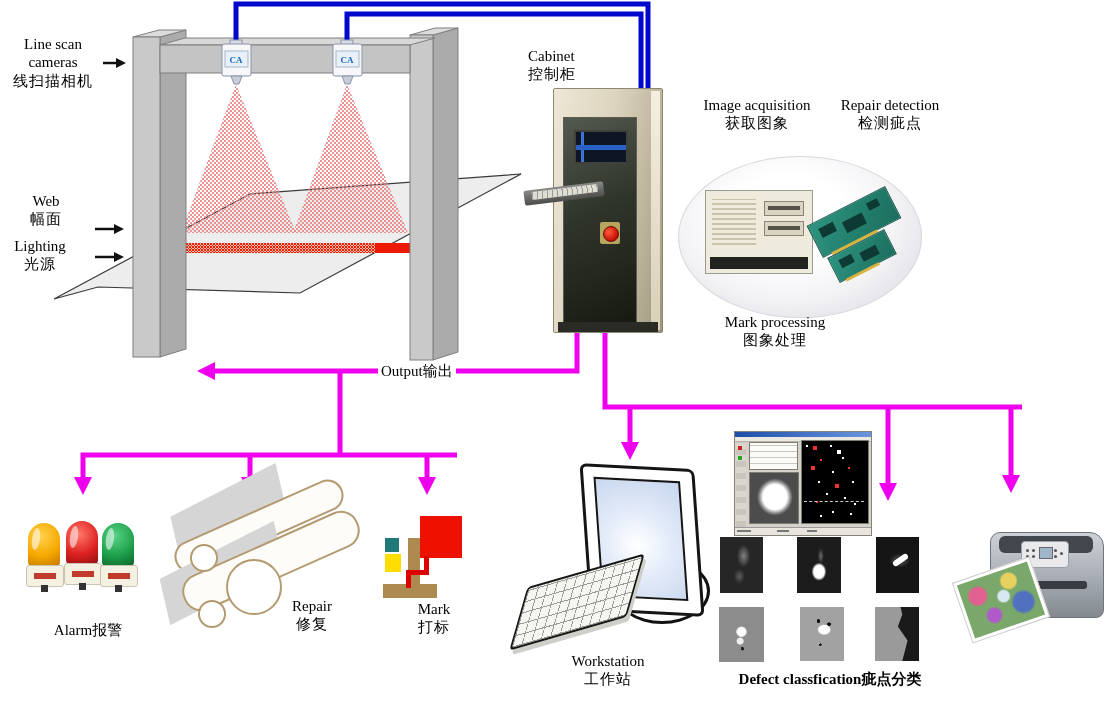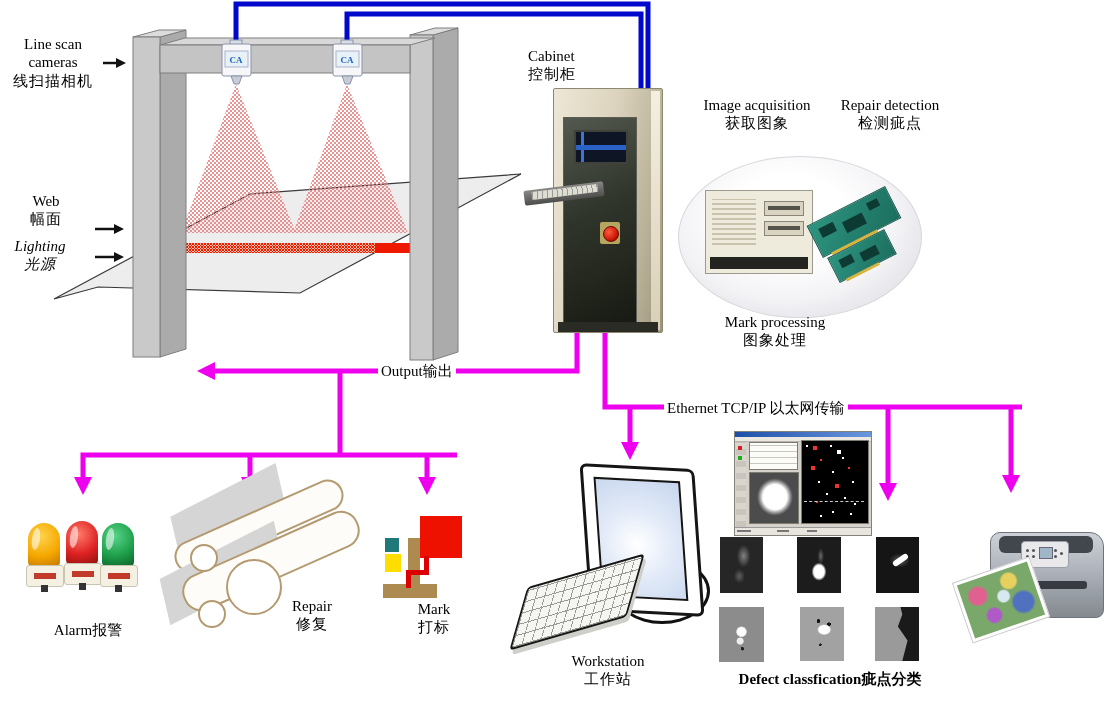--- a/index.html
+++ b/index.html
@@ -355,21 +355,21 @@
     <div>Line scan</div>
     <div>cameras</div>
     <div class="zh">线扫描相机</div>
   </div>
 
   <div class="lbl" style="left:6px;top:192px;width:80px;">
     <div>Web</div>
     <div class="zh">幅面</div>
   </div>
 
-  <div class="lbl" style="left:0px;top:237px;width:80px;font-style:italic;">
+  <div class="lbl" style="left:0px;top:237px;width:80px;">
     <div>Lighting</div>
     <div class="zh">光源</div>
   </div>
 
   <div class="lbl" style="left:528px;top:47px;text-align:left;">
     <div>Cabinet</div>
     <div class="zh">控制柜</div>
   </div>
 
   <div class="lbl" style="left:657px;top:96px;width:200px;">
@@ -384,23 +384,20 @@
 
   <div class="lbl" style="left:675px;top:313px;width:200px;">
     <div>Mark processing</div>
     <div class="zh">图象处理</div>
   </div>
 
   <div class="lbl" style="left:378px;top:362px;">
     <span class="onwire">Output输出</span>
   </div>
 
-  <div class="lbl" style="left:664px;top:399px;">
-    <span class="onwire">Ethernet TCP/IP 以太网传输</span>
-  </div>
 
   <div class="lbl" style="left:28px;top:621px;width:120px;">
     <span>Alarm报警</span>
   </div>
 
   <div class="lbl" style="left:374px;top:600px;width:120px;">
     <div>Mark</div>
     <div class="zh">打标</div>
   </div>
 

